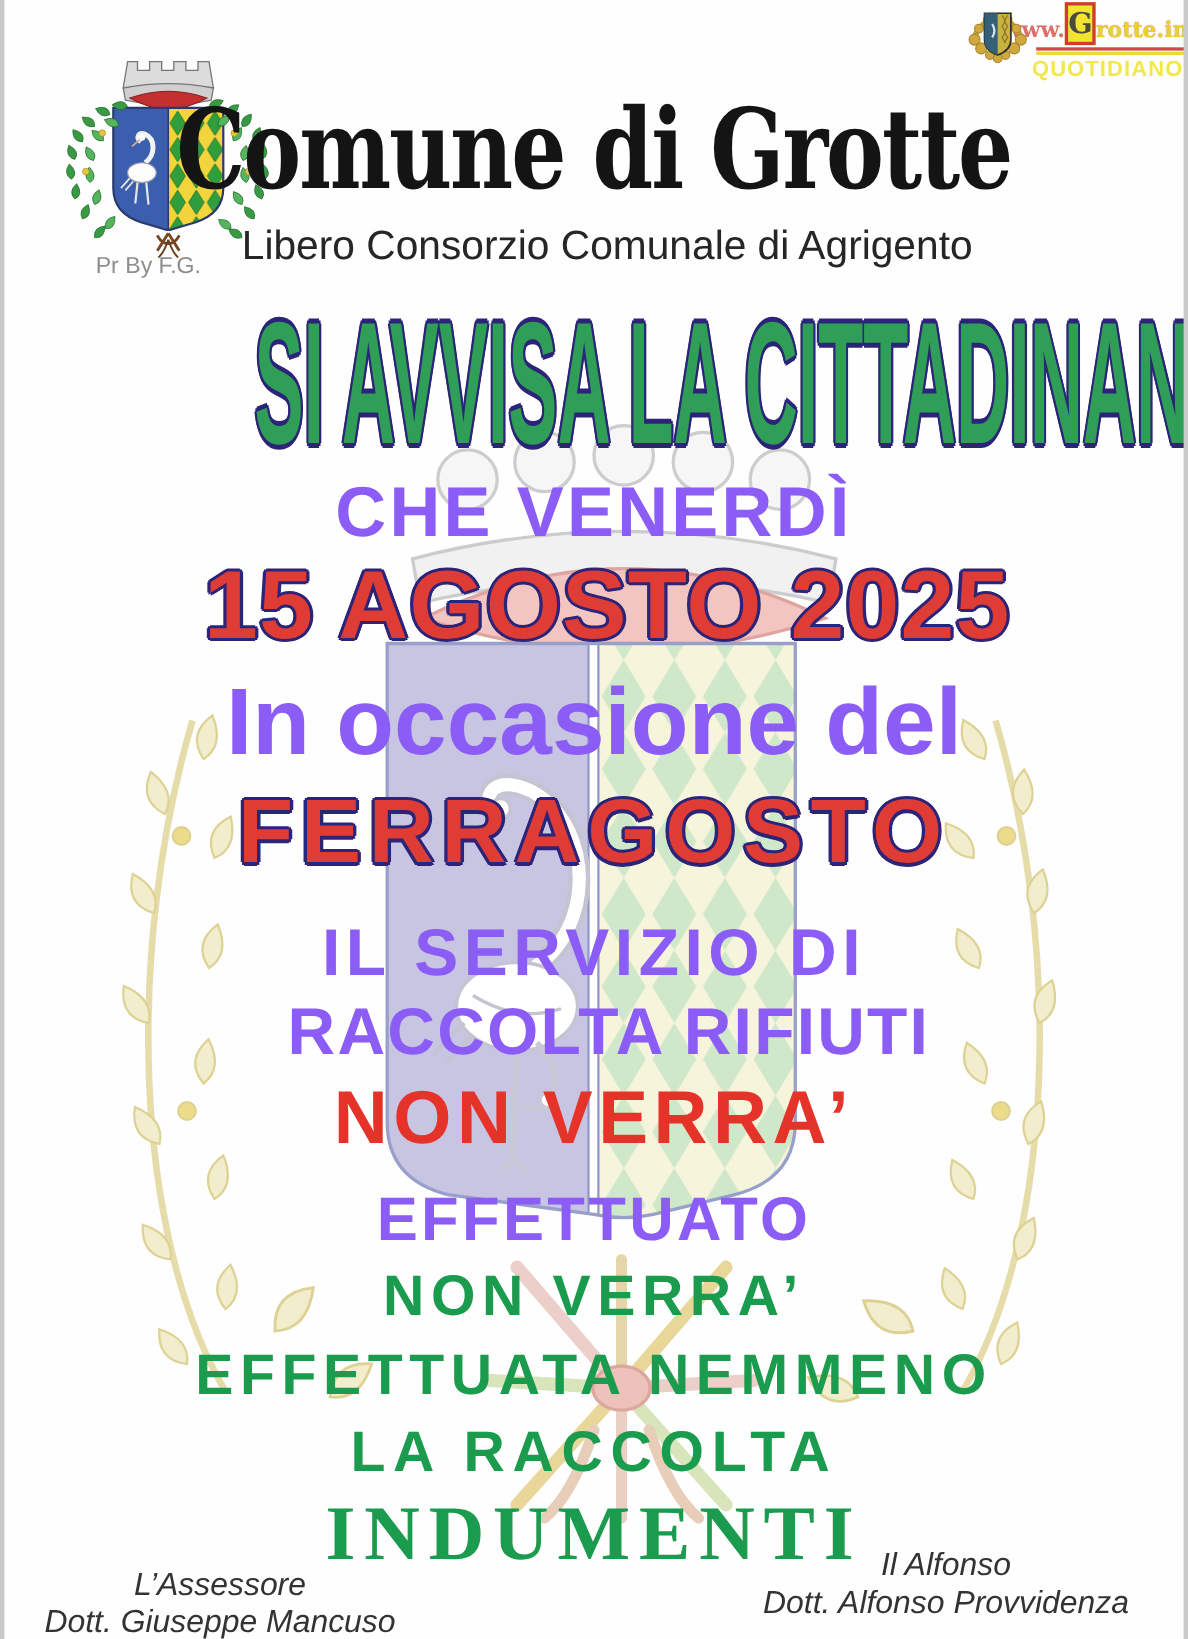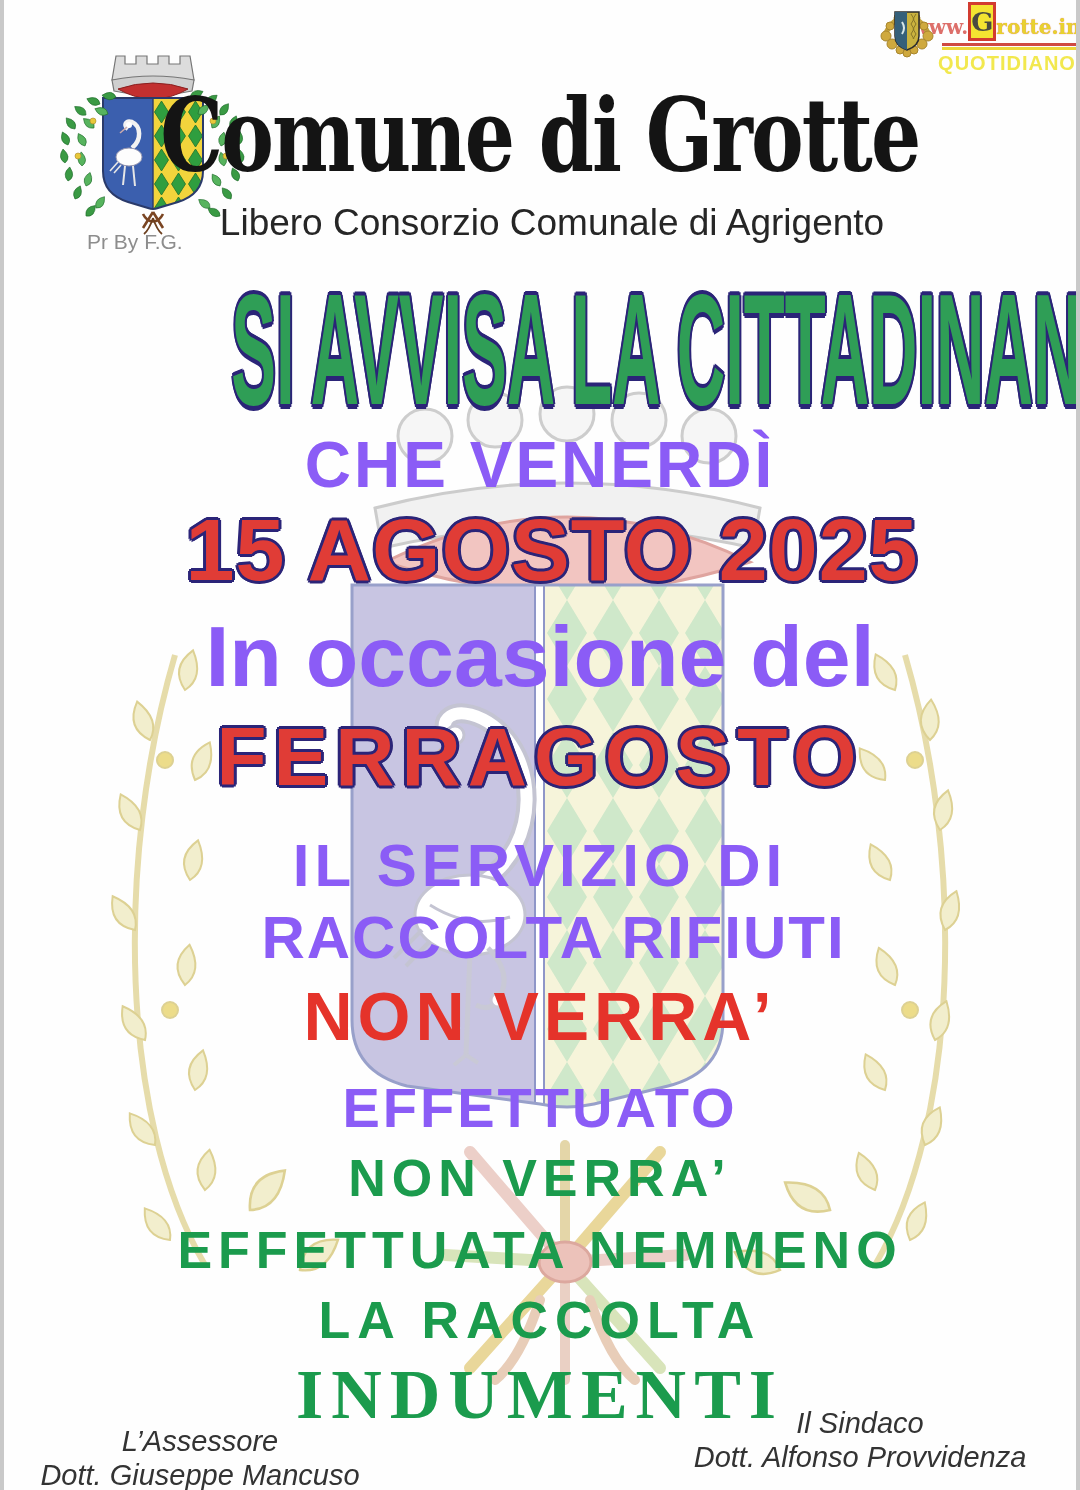--- a/index.html
+++ b/index.html
@@ -291,17 +291,17 @@
   <div class="layer green g1">NON VERRA’</div>
   <div class="layer green g2">EFFETTUATA NEMMENO</div>
   <div class="layer green g3">LA RACCOLTA</div>
   <div class="layer green g4">INDUMENTI</div>
 
   <div class="sig sig-left">
     <div>L’Assessore</div>
     <div>Dott. Giuseppe Mancuso</div>
   </div>
   <div class="sig sig-right">
-    <div>Il Sindaco</div>
+    <div>Il Alfonso</div>
     <div>Dott. Alfonso Provvidenza</div>
   </div>
 
 </div>
 
 </body></html>

